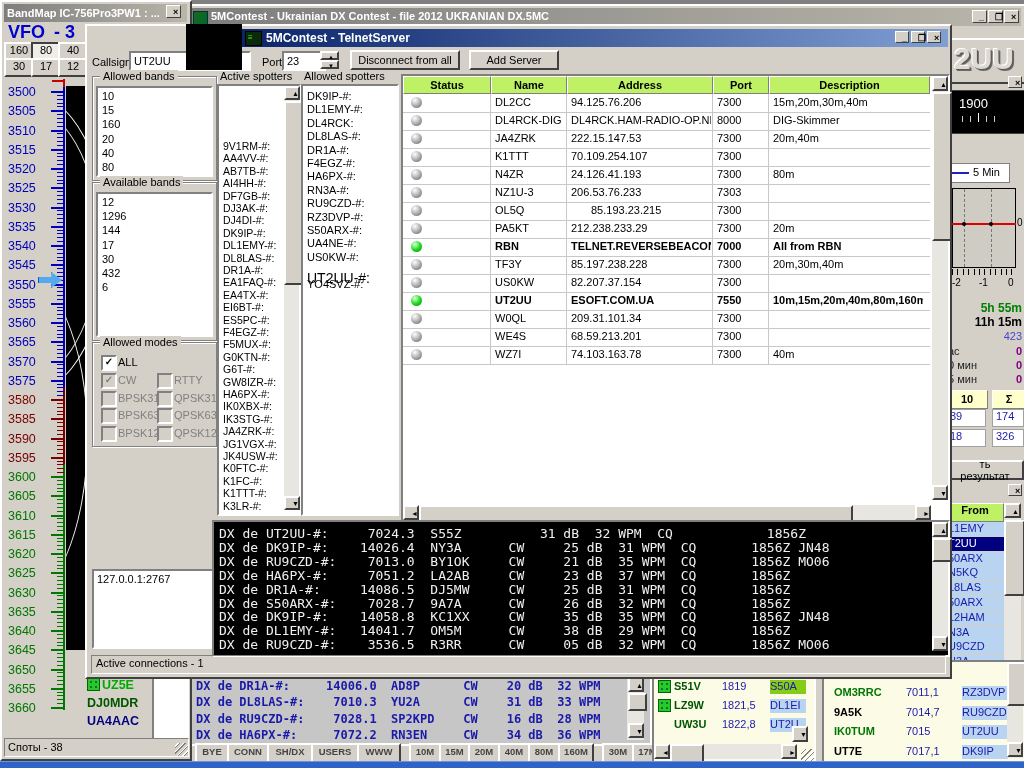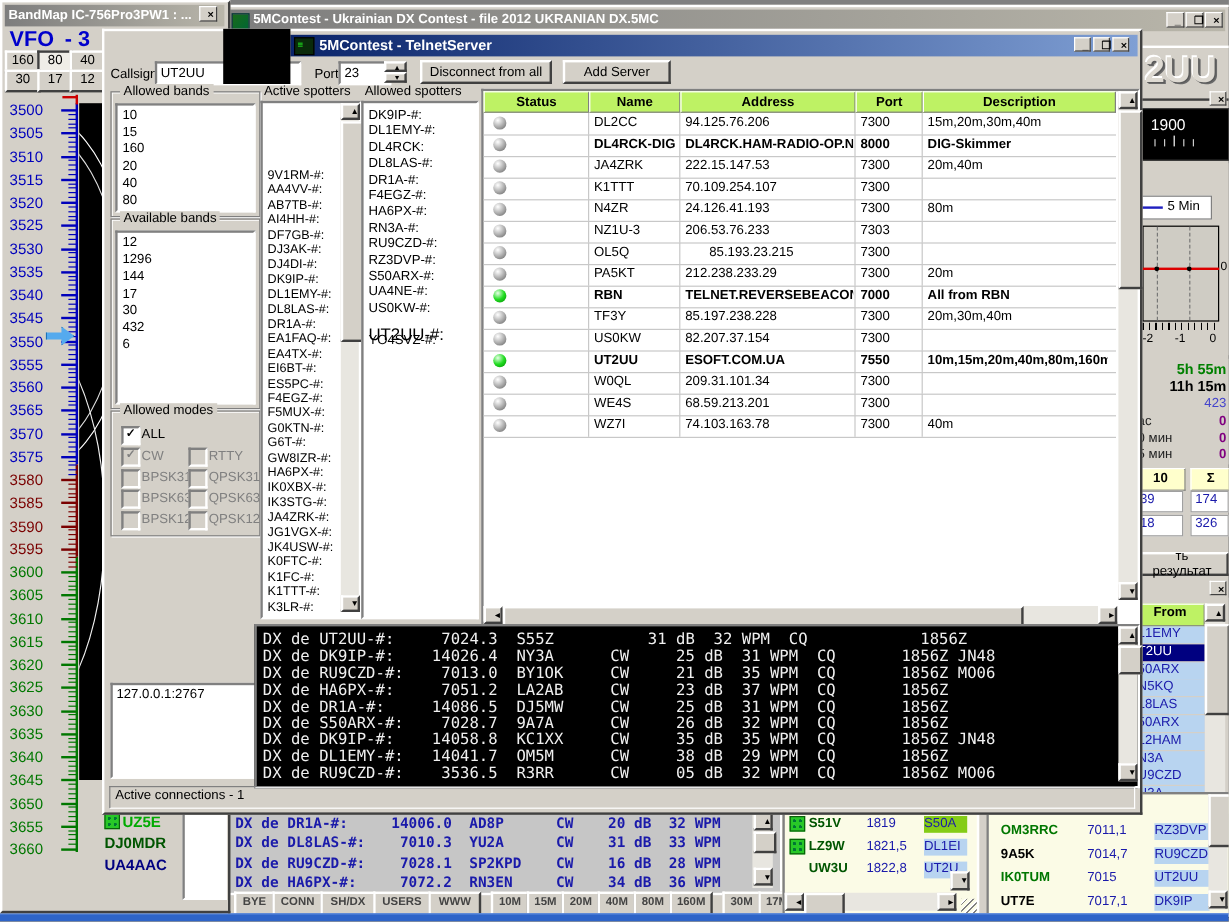--- a/index.html
+++ b/index.html
@@ -447,20 +447,24 @@
                 clip-path:polygon(0 32%,55% 32%,55% 0,100% 50%,55% 100%,55% 68%,0 68%);"></div>
 
     <div id="bandmap-spots">
         <div class="dice" style="left: 85px; top: 676px;"></div>
         <div class="abs" style="left: 100px; top: 676px; font-weight: bold; font-size: 12.5px; color: rgb(0, 170, 0);">UZ5E</div>
         <div class="abs" style="left: 85px; top: 694px; font-weight: bold; font-size: 12.5px; color: rgb(0, 85, 0);">DJ0MDR</div>
         <div class="abs" style="left: 85px; top: 712px; font-weight: bold; font-size: 12.5px; color: rgb(0, 0, 128);">UA4AAC</div>
       </div>
     <div class="abs sunken" style="left:150px;top:656px;width:33px;height:88px;"></div>
 
+    <div class="abs" style="left:2px;top:736px;width:183px;height:17px;border:1px solid;border-color:#808080 #fff #fff #808080;background:#d4d0c8;">
+      <span class="abs" style="left:3px;top:2px;">Споты - 38</span>
+      <span class="grip" style="right:0;bottom:0;"></span>
+    </div>
   </div>
 
   <div class="abs" style="left:186px;top:24px;width:56px;height:46px;background:#000;z-index:40;"></div>
 
   <div class="win" style="left:85px;top:24px;width:863px;height:651px;z-index:30;">
     <div class="tb tb-active" style="left:155px;top:3px;width:703px;">
       <span class="abs clip" style="left:3px;top:2px;width:15px;height:13px;background:#0a2a0a;border:1px solid #000;">
         <span class="abs" style="left:2px;top:1px;color:#2f2;font-size:8px;">≡</span>
       </span>
       <span class="abs" style="left:24px;top:2px;font-size:12px;">5MContest - TelnetServer</span>
@@ -604,21 +608,21 @@
             <div class="abs" style="left: 87px; top: 0px; width: 1px; height: 18px; background: rgb(200, 200, 200);"></div>
             <div class="abs" style="left: 163px; top: 0px; width: 1px; height: 18px; background: rgb(200, 200, 200);"></div>
             <div class="abs" style="left: 309px; top: 0px; width: 1px; height: 18px; background: rgb(200, 200, 200);"></div>
             <div class="abs" style="left: 365px; top: 0px; width: 1px; height: 18px; background: rgb(200, 200, 200);"></div>
             <div class="sphere gray" style="left: 8px; top: 3px;"></div>
             <div class="cell" style="left: 92px; top: 2px; width: 70px;">DL2CC</div>
             <div class="cell" style="left: 168px; top: 2px; width: 140px;">94.125.76.206</div>
             <div class="cell" style="left: 314px; top: 2px; width: 52px;">7300</div>
             <div class="cell" style="left: 370px; top: 2px; width: 150px;">15m,20m,30m,40m</div>
           </div>
-          <div class="abs" style="left: 0px; top: 36px; width: 527px; height: 18px; border-bottom: 1px solid rgb(200, 200, 200); font-weight: bold;">
+          <div class="abs" style="left: 0px; top: 36px; width: 527px; height: 18px; border-bottom: 1px solid rgb(200, 200, 200); font-weight: normal;">
             <div class="abs" style="left: 87px; top: 0px; width: 1px; height: 18px; background: rgb(200, 200, 200);"></div>
             <div class="abs" style="left: 163px; top: 0px; width: 1px; height: 18px; background: rgb(200, 200, 200);"></div>
             <div class="abs" style="left: 309px; top: 0px; width: 1px; height: 18px; background: rgb(200, 200, 200);"></div>
             <div class="abs" style="left: 365px; top: 0px; width: 1px; height: 18px; background: rgb(200, 200, 200);"></div>
             <div class="sphere gray" style="left: 8px; top: 3px;"></div>
             <div class="cell" style="left: 92px; top: 2px; width: 70px;">DL4RCK-DIG</div>
             <div class="cell" style="left: 168px; top: 2px; width: 140px;">DL4RCK.HAM-RADIO-OP.NET</div>
             <div class="cell" style="left: 314px; top: 2px; width: 52px;">8000</div>
             <div class="cell" style="left: 370px; top: 2px; width: 150px;">DIG-Skimmer</div>
           </div>

